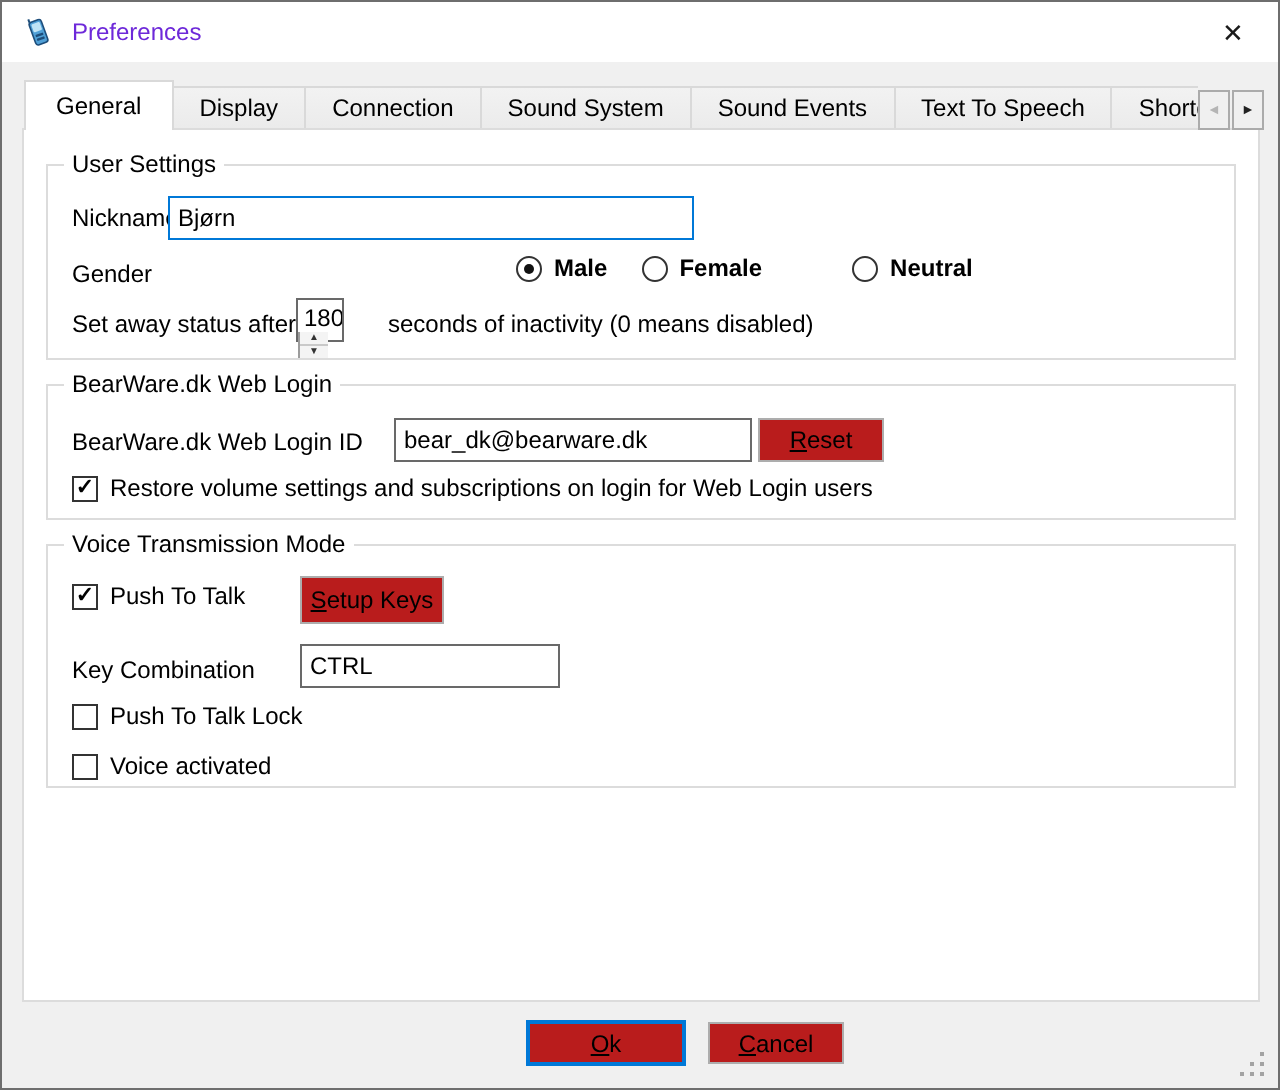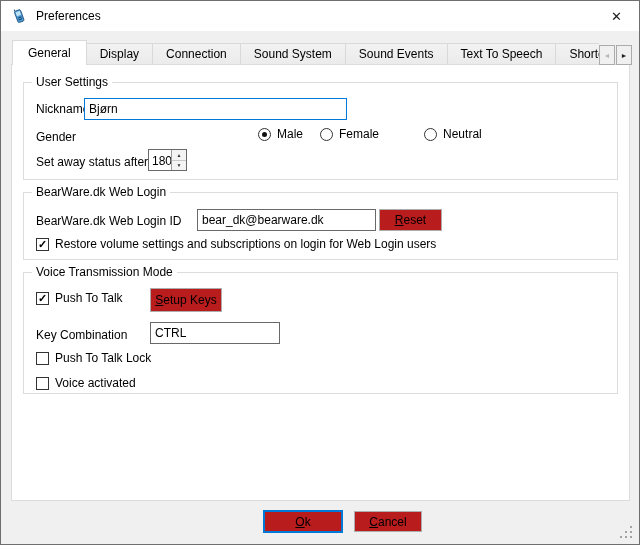--- a/index.html
+++ b/index.html
@@ -6,21 +6,21 @@
   html,body { width:640px; height:545px; }
   body { font-family:"Liberation Sans", sans-serif; font-size:12px; color:#000; }
 
   .window { position:relative; width:640px; height:545px; background:#f0f0f0;
             border:1px solid #6e6e6e; overflow:hidden; }
 
   
   .titlebar { position:absolute; left:0; top:0; right:0; height:30px; background:#ffffff;
               display:flex; align-items:center; }
   .app-icon { width:16px; height:16px; margin-left:10px; flex:0 0 auto; }
-  .title-text { margin-left:9px; font-size:12px; color:#000000; }
+  .title-text { margin-left:9px; font-size:12px; color:#6d28d9; }
   .close-btn { position:absolute; right:0; top:0; width:45px; height:30px;
                display:flex; align-items:center; justify-content:center;
                font-size:13px; color:#1a1a1a; cursor:default; }
 
   
   .tabbar { position:absolute; left:11px; top:39px; width:587px; height:25px;
             display:flex; align-items:flex-end; overflow:hidden; white-space:nowrap; }
   .tab { height:22px; padding:0 13px; display:flex; align-items:center;
          background:linear-gradient(#f2f2f2,#ebebeb); border:1px solid #d9d9d9;
          margin-right:-1px; position:relative; z-index:1; flex:0 0 auto; }
@@ -50,21 +50,21 @@
   
   .radio-group { position:absolute; display:flex; align-items:center; }
   .radio { display:flex; align-items:center; margin-right:17px; }
   .radio:last-child { margin-right:0;padding-left:28px; }
   .radio-circle { width:13px; height:13px; border:1px solid #333; border-radius:50%;
                   background:#fff; margin-right:6px; position:relative; flex:0 0 auto; }
   .radio-dot { position:absolute; left:3px; top:3px; width:5px; height:5px;
                background:#111; border-radius:50%; }
 
   
-  .spinbox { position:absolute; display:flex; background:#fff; border:1px solid #696969; }
+  .spinbox { position:absolute; display:flex; background:#fff; border:1px solid #696969;flex-direction:column; }
   .spin-value { width:22px; padding:2px 0 0 3px; font-size:12px; border:none; outline:none;
                 font-family:"Liberation Sans", sans-serif; background:transparent; }
   .spin-buttons { width:15px; border-left:1px solid #9c9c9c; display:flex; flex-direction:column; }
   .spin-btn { flex:1; display:flex; align-items:center; justify-content:center;
               font-size:5px; color:#333; background:#f4f4f4; }
   .spin-btn.up { border-bottom:1px solid #c9c9c9; }
 
   
   .check-row { position:absolute; display:flex; align-items:center; }
   .checkbox { width:13px; height:13px; border:1px solid #333; background:#fff;
@@ -136,21 +136,21 @@
 
   <div class="pane">
 
     <div class="groupbox gb-user">
       <span class="groupbox-label">User Settings</span>
 
       <span class="lbl" style="left:12px; top:18px;">Nickname</span>
       <input class="textbox focus" style="left: 60px; top: 15px; width: 263px;" value="Bjørn">
 
       <span class="lbl" style="left:12px; top:46px;">Gender</span>
-      <div class="radio-group" style="left:234px; top:44px;">
+      <div class="radio-group" style="left:234px; top:44px;font-weight:bold;">
         <div class="radio">
           <span class="radio-circle">
               <span class="radio-dot"></span>
             </span>
           <span>Male</span>
         </div>
         <div class="radio">
           <span class="radio-circle"></span>
           <span>Female</span>
         </div>
@@ -161,20 +161,21 @@
       </div>
 
       <span class="lbl" style="left:12px; top:71px;">Set away status after</span>
       <div class="spinbox" style="left:124px; top:66px; height:22px;">
         <input class="spin-value" value="180" style="">
         <div class="spin-buttons">
           <div class="spin-btn up">▲</div>
           <div class="spin-btn">▼</div>
         </div>
       </div>
+      <span class="lbl" style="left:170px; top:71px;">seconds of inactivity (0 means disabled)</span>
     </div>
 
     <div class="groupbox gb-web">
       <span class="groupbox-label">BearWare.dk Web Login</span>
 
       <span class="lbl" style="left:12px; top:20px;">BearWare.dk Web Login ID</span>
       <input class="textbox" style="left: 146px; top: 16px; width: 179px; margin-left: 27px;" value="bear_dk@bearware.dk">
       <div class="btn" style="left:355px; top:16px; width:63px; height:22px;">
         <span><span class="mn">R</span><span>eset</span></span>
       </div>

